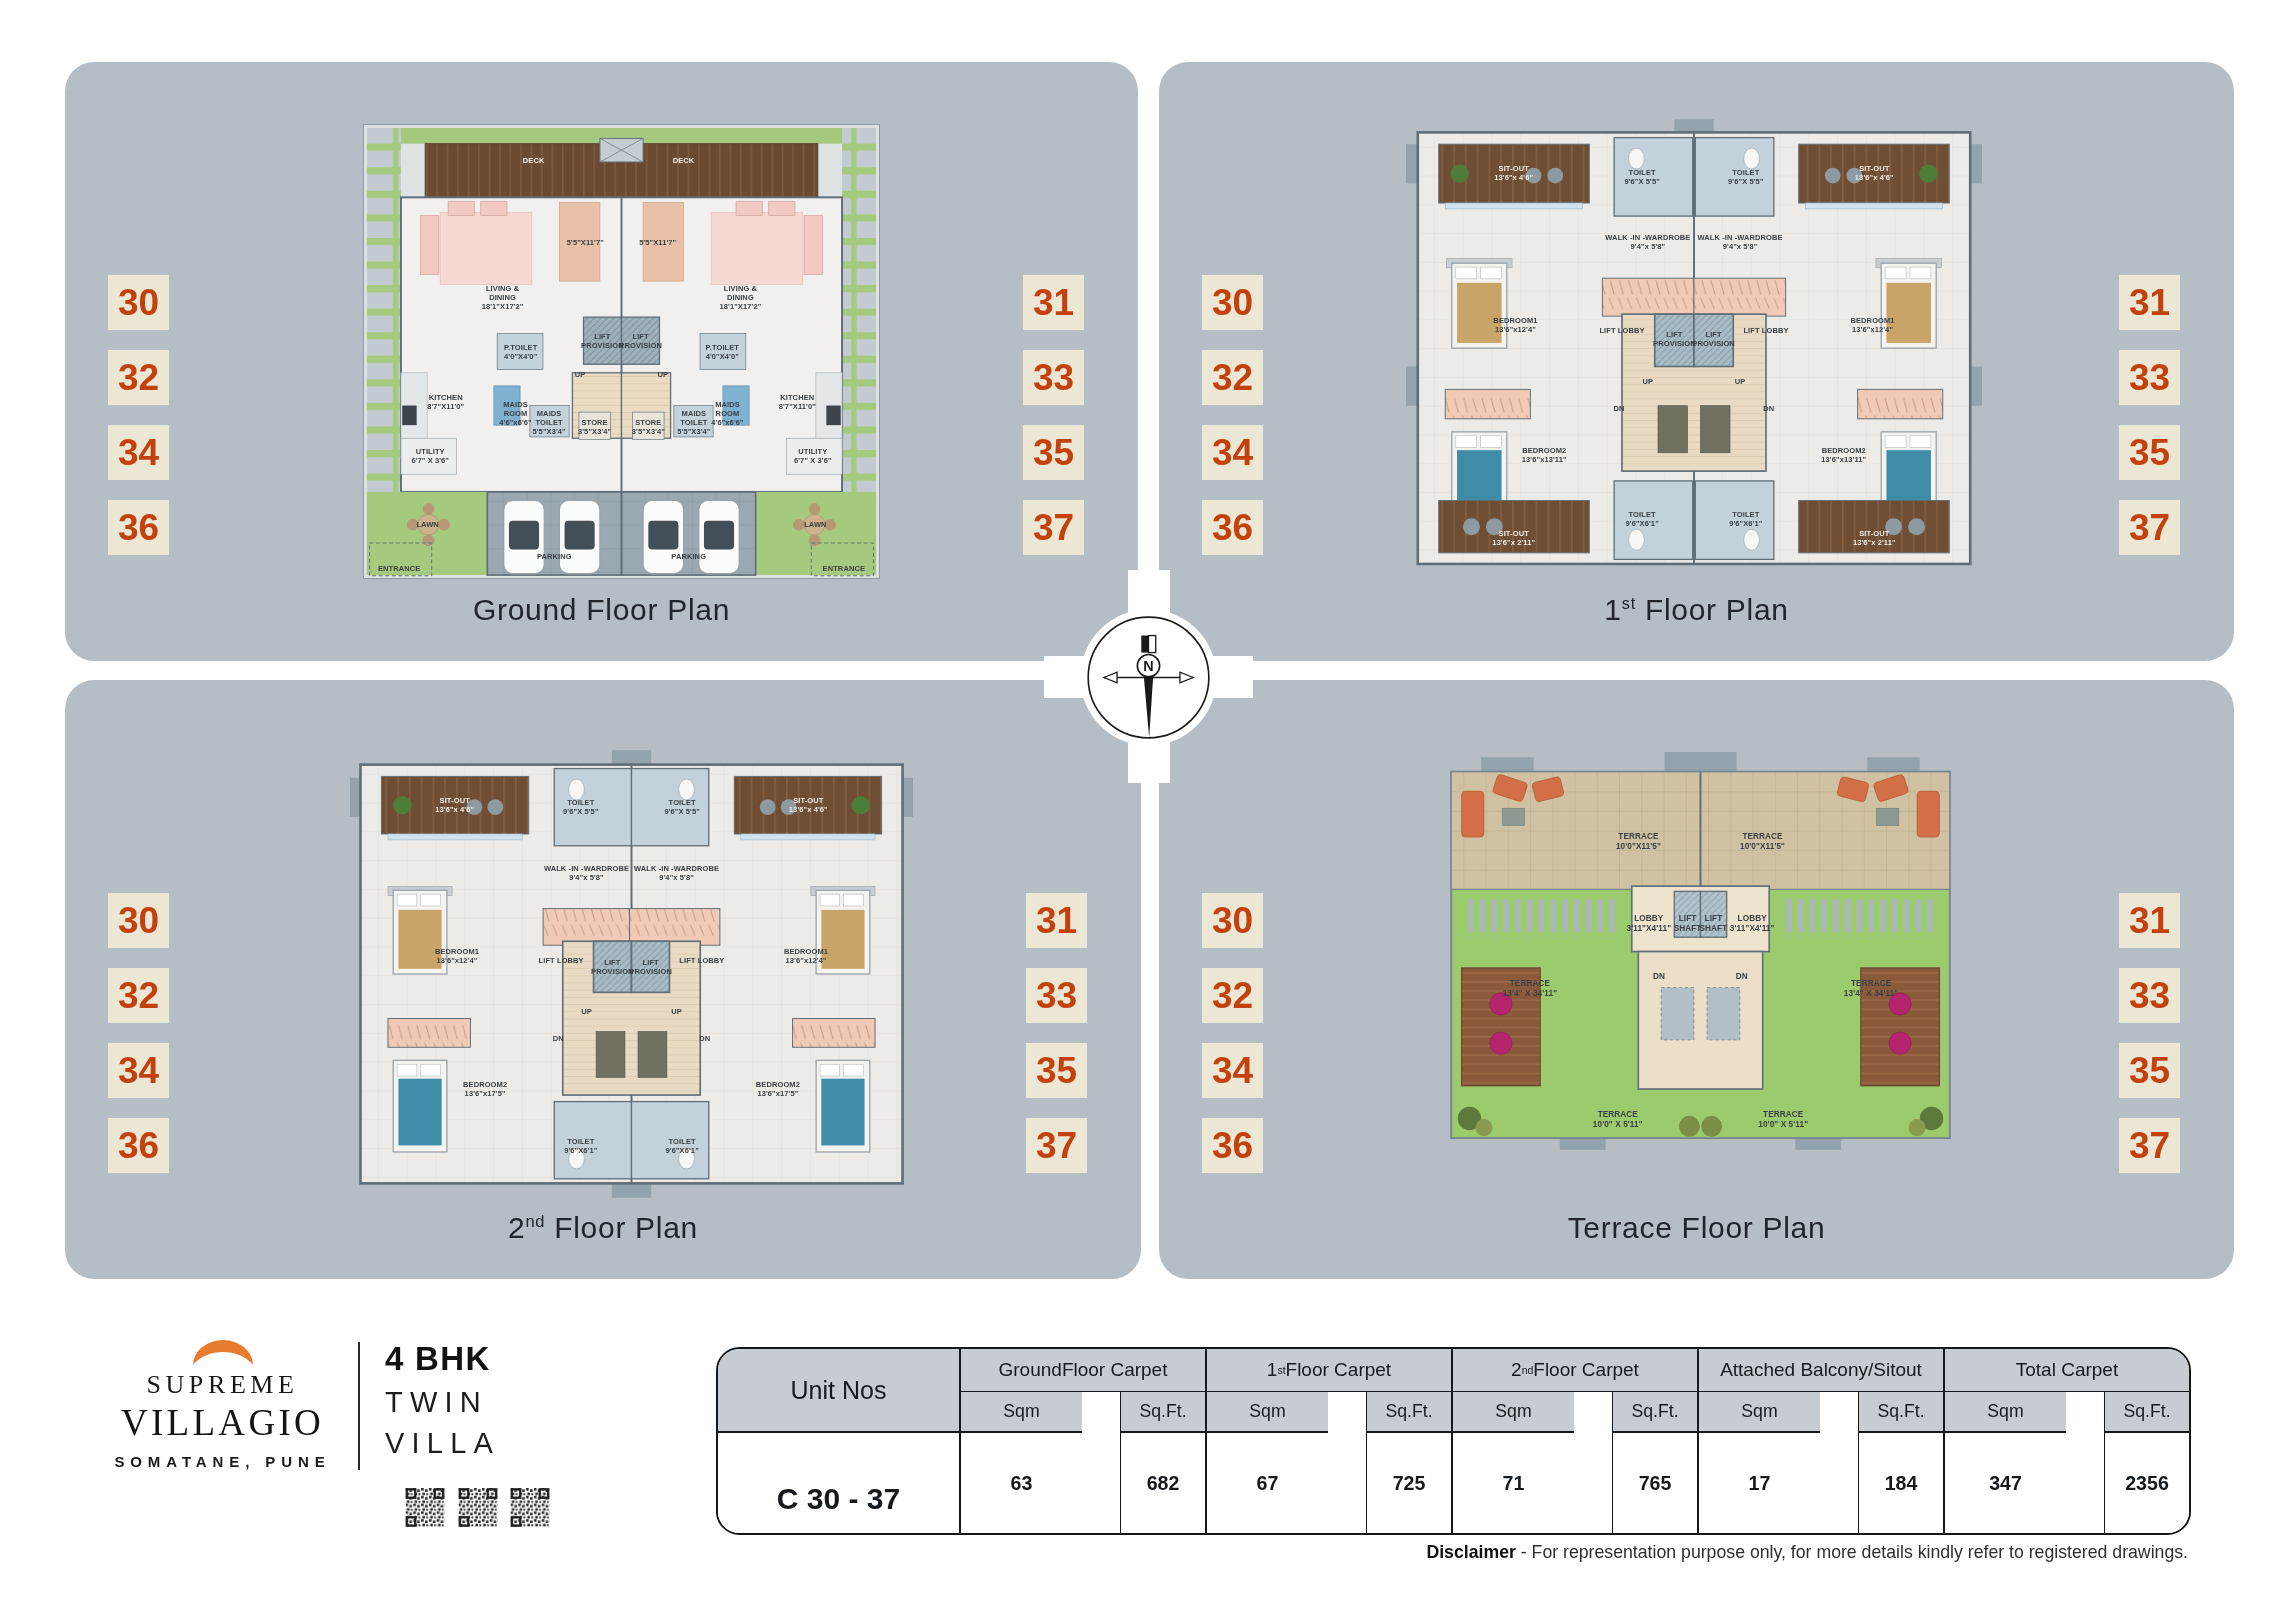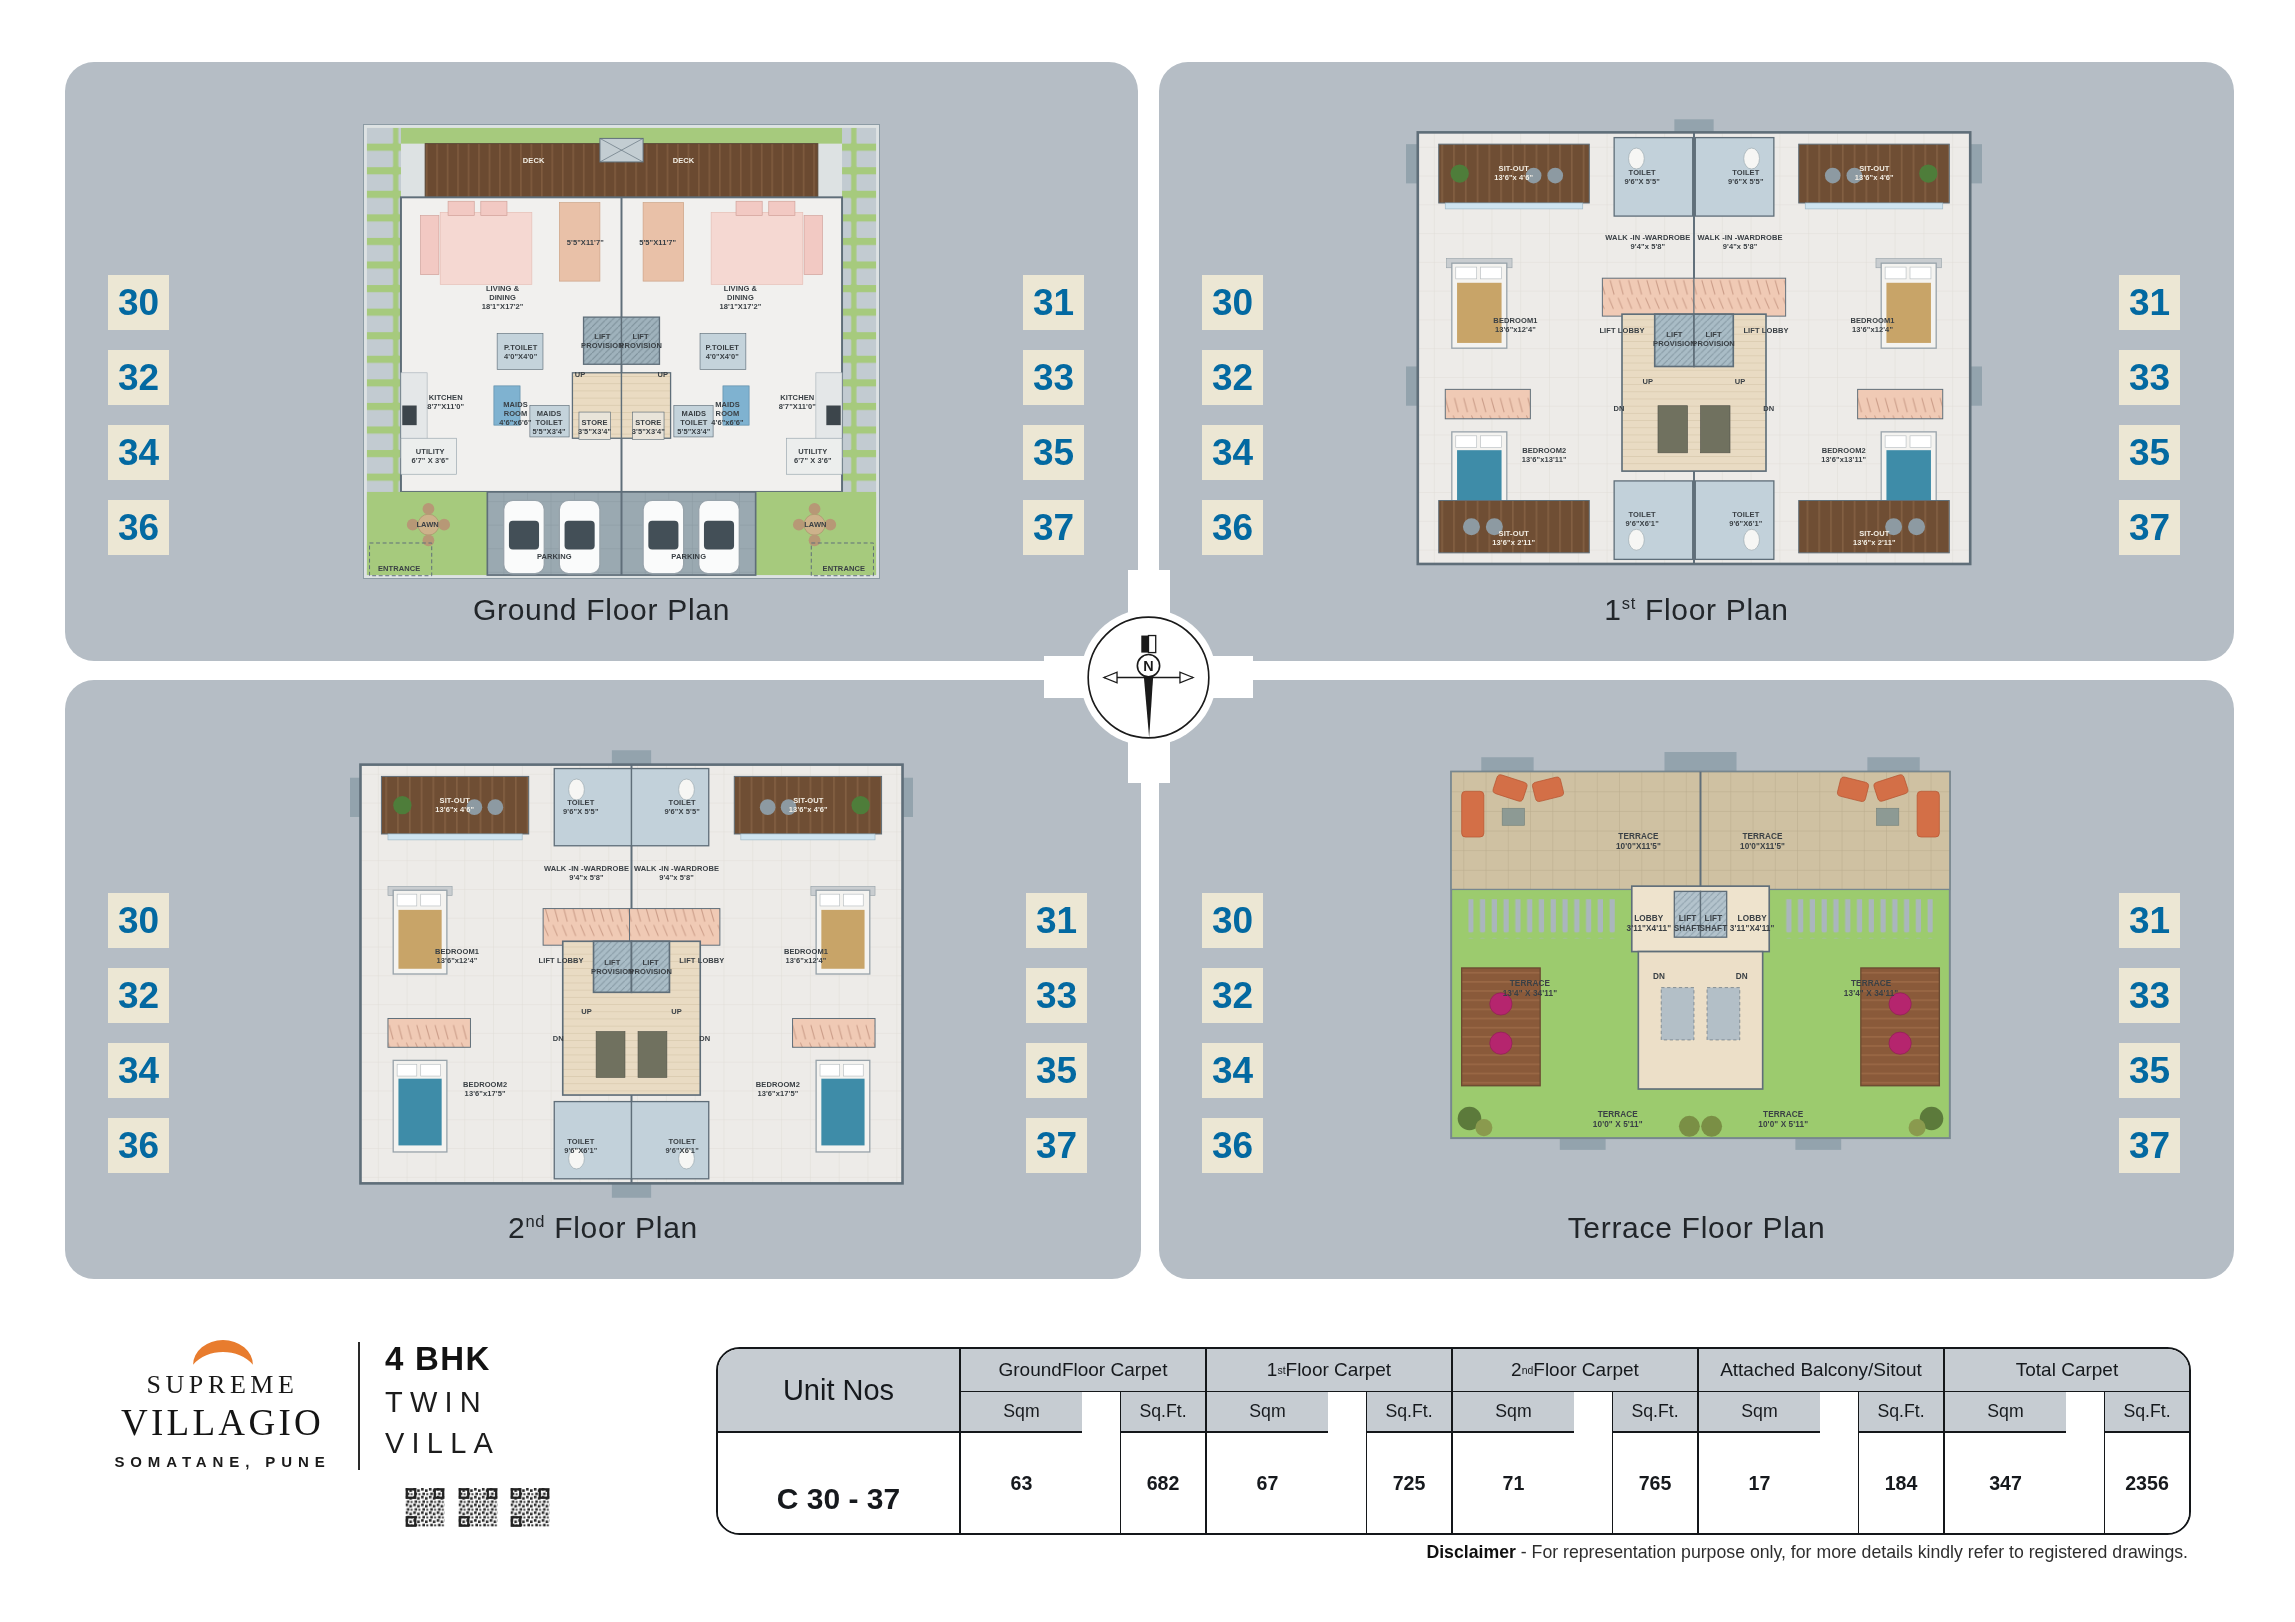--- a/index.html
+++ b/index.html
@@ -8,21 +8,21 @@
   
   .panel{position:absolute;background:#b5bdc5;border-radius:29px;}
   .panel-tl{left:65px;top:62px;width:1073px;height:599px;}
   .panel-tr{left:1159px;top:62px;width:1075px;height:599px;}
   .panel-bl{left:65px;top:680px;width:1076px;height:599px;}
   .panel-br{left:1159px;top:680px;width:1075px;height:599px;}
   .plan-title{position:absolute;left:0;right:0;top:531px;text-align:center;
               font-size:30px;font-weight:500;letter-spacing:0.7px;color:#22262a;}
   .plan-title sup{font-size:55%;vertical-align:super;}
   .badge{position:absolute;width:61px;height:55px;background:#ece7d4;display:flex;
-         align-items:center;justify-content:center;font-size:37px;font-weight:700;color:#0369a1;}
+         align-items:center;justify-content:center;font-size:37px;font-weight:700;color:#c2410c;}
   
   .plan{position:absolute;}
   .plan svg.plan-svg{position:absolute;left:0;top:0;width:100%;height:100%;}
   .labels{position:absolute;left:0;top:0;right:0;bottom:0;z-index:3;}
   .rlabel{position:absolute;transform:translate(-50%,-50%);font-size:7.5px;font-weight:600;
           line-height:1.2;color:#3a4045;text-align:center;white-space:pre-line;letter-spacing:0.1px;}
   .rlabel.light{color:#f3eee4;}
   .plan-terrace .rlabel{font-size:8.2px;}
   
   .arm{position:absolute;background:#ffffff;z-index:4;}
@@ -44,21 +44,21 @@
   .rera-block{position:absolute;left:52px;top:1490px;width:337px;text-align:right;
               font-size:13.4px;line-height:17px;color:#1d1d1d;}
   .qr-row{position:absolute;left:404px;top:1488px;display:flex;gap:10.5px;}
   .qr{width:42px;height:39px;background:#ffffff;}
   
   .sched{position:absolute;left:716px;top:1347px;width:1471px;height:184px;
          border:2.6px solid #14171a;border-radius:23.6px;overflow:hidden;background:#ffffff;
          display:grid;grid-template-columns:241px repeat(10,1fr);grid-template-rows:43px 41px 1fr;}
   .sched .cell{display:flex;align-items:center;justify-content:center;}
   .hd{background:#c6ccd2;}
-  .unit-head{grid-row:1/3;grid-column:1;font-size:29px;font-weight:500;border-bottom:2.6px solid #14171a;}
+  .unit-head{grid-row:1/3;grid-column:1;font-size:25px;font-weight:500;border-bottom:2.6px solid #14171a;}
   .grp{grid-row:1;font-size:19px;font-weight:500;border-bottom:1.3px solid #14171a;border-left:2px solid #14171a;}
   .grp sup{font-size:55%;vertical-align:super;}
   .sub{grid-row:2;font-size:17.7px;font-weight:500;border-bottom:2.6px solid #14171a;}
   .val{grid-row:3;font-size:19.6px;font-weight:600;background:#fff;}
   .bl-thick{border-left:2px solid #14171a;}
   .bl-thin{border-left:1px solid #14171a;margin-left:38px;}
   .unit-val{grid-row:3;grid-column:1;font-size:30px;font-weight:700;background:#fff;margin-top:32px;}
   .disclaimer{position:absolute;top:1542px;left:1243px;width:945px;text-align:right;
               font-size:17.7px;color:#2e2e2e;}
   .disclaimer b{color:#101010;}

